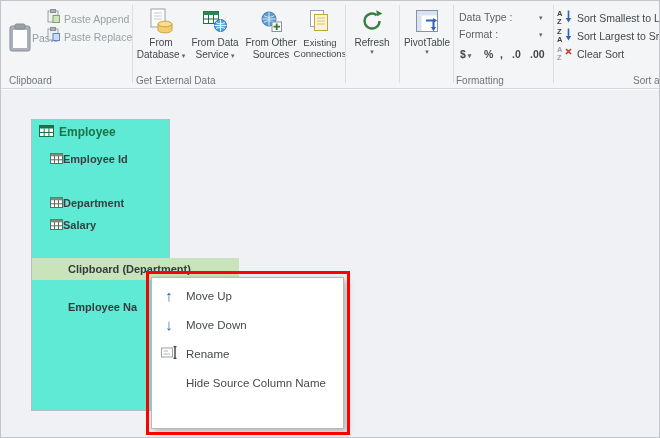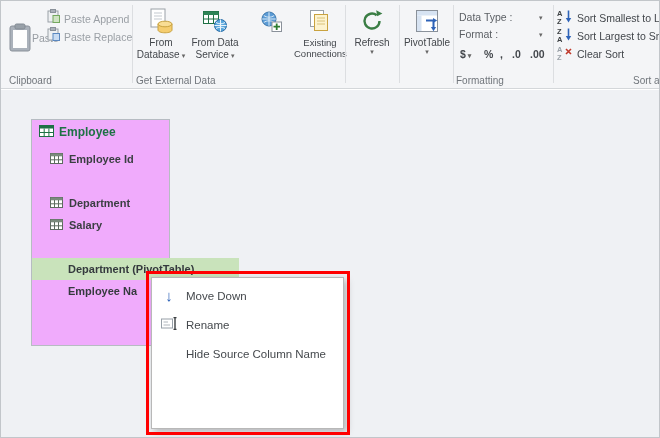--- a/index.html
+++ b/index.html
@@ -9,43 +9,43 @@
   
   .ribbon{position:absolute;left:0;top:0;width:660px;height:88px;background:#f4f5f7;border-bottom:1px solid #d4d7da}
   .sep{position:absolute;top:4px;height:78px;width:1px;background:#dcdee1}
   .grp-label{position:absolute;top:74px;font-size:10px;color:#70757b;text-align:left;white-space:nowrap}
 
   .paste-btn{position:absolute;left:7px;top:5px;width:36px;height:64px;display:flex;flex-direction:row;align-items:center;font-size:10.5px;color:#989da3}
   .paste-btn .ic{height:34px;display:flex;align-items:center}
 
   .smallbtn{position:absolute;left:46px;width:84px;height:17px;display:flex;align-items:flex-end;gap:4px;font-size:10.5px;color:#9ba0a6;white-space:nowrap}
 
-  .bigbtn{position:absolute;top:6px;height:64px;display:flex;flex-direction:column;font-size:10px;color:#43474c;text-align:center;line-height:1.2}
+  .bigbtn{position:absolute;top:6px;height:64px;display:flex;flex-direction:column;align-items:center;font-size:10px;color:#43474c;text-align:center;line-height:1.2}
   .bigbtn .ic{height:28px;display:flex;align-items:center;justify-content:center;margin-bottom:2px}
   .chev::after{content:"▾";font-size:7px;color:#666;margin-left:2px}
   .chev-under::after{content:"▾";font-size:7px;color:#666;display:block;line-height:6px}
 
   .fmtlabel{position:absolute;font-size:10.5px;color:#5b5f64;white-space:nowrap}
   .fmt-chev{position:absolute;font-size:7px;color:#666}
   .numbtn{position:absolute;top:44px;height:17px;display:flex;align-items:center;font-size:10.5px;font-weight:bold;color:#43474c;padding:0 3px}
 
   .sortbtn{position:absolute;left:556px;width:104px;height:17px;display:flex;align-items:center;gap:4px;font-size:10.5px;color:#43474c;white-space:nowrap;overflow:hidden}
 
   
   .main{position:absolute;left:0;top:89px;width:660px;height:349px;background:#eff1f4}
-  .card{position:absolute;left:30px;top:29px;width:139px;height:227px;background:#f0abfc;border:1px solid #b6bcc2}
+  .card{position:absolute;left:30px;top:29px;width:139px;height:292px;background:#5eead4;border:1px solid #b6bcc2}
   .card-header{display:flex;align-items:center;gap:5px;height:24px;padding-left:7px}
   .card-title{font-size:12px;font-weight:bold;color:#1e7145}
-  .frow{position:absolute;left:0;width:138px;height:22px;display:flex;align-items:center;gap:6px;font-size:11px;font-weight:bold;color:#3a3e42;padding-left:18px;white-space:nowrap}
+  .frow{position:absolute;left:0;width:138px;height:22px;display:flex;align-items:center;font-size:11px;font-weight:bold;color:#3a3e42;padding-left:18px;white-space:nowrap}
   .f0{top:28px}.f1{top:50px}.f2{top:72px}.f3{top:94px}
   .fh{top:116px;padding-left:5px;gap:4px}
   .g-tri::before{content:"◢";color:#3c3c3c;font-size:8px}
   .hrow{position:absolute;height:22px;display:flex;align-items:center;font-size:11px;font-weight:bold;color:#353a3e;padding-left:36px;white-space:nowrap}
   .hrow.sel{left:0;top:138px;width:207px;background:#c9e3bb}
-  .hrow.plain{left:0;top:160px;width:138px}
+  .hrow.plain{left:0;top:176px;width:138px}
 
   
   .menu{position:absolute;left:150px;top:187px;width:193px;height:152px;background:#fff;border:1px solid #b8b8b8;box-shadow:3px 3px 7px rgba(0,0,0,.25);padding-top:3px;z-index:4}
   .mi{height:29px;display:flex;align-items:center;font-size:11.5px;color:#45494d;white-space:nowrap}
   .mic{width:34px;display:flex;justify-content:center;align-items:center;flex:none}
   .g-up::before{content:"↑";color:#2e63b8;font-size:15px;font-weight:bold}
   .g-down::before{content:"↓";color:#2e63b8;font-size:15px;font-weight:bold}
   .redbox{position:absolute;left:145px;top:181px;width:204px;height:164px;border:3px solid #ff0000;z-index:5;pointer-events:none}
 </style>
 </head>
@@ -117,20 +117,21 @@
 
     <div class="bigbtn" style="left:243px;width:54px">
       <span class="ic">
         <svg width="24" height="24" viewBox="0 0 24 24">
             <circle cx="10" cy="10" r="7" fill="#5b9bd5" stroke="#3a76ab"></circle>
             <path d="M3.2 10h13.6M10 3.2v13.6M4.8 6.5c3 2.2 7.4 2.2 10.4 0M4.8 13.5c3-2.2 7.4-2.2 10.4 0" stroke="#dcebf7" fill="none"></path>
             <rect x="13" y="13" width="9.5" height="9.5" fill="#fff" stroke="#8a919a"></rect>
             <path d="M17.7 14.5v6.5M14.5 17.7h6.5" stroke="#2e7d32" stroke-width="1.8"></path>
           </svg>
       </span>
+      <span>From Other Sources</span>
     </div>
 
     <div class="bigbtn" style="left:293px;width:52px;font-size:9.5px">
       <span class="ic">
         <svg width="22" height="24" viewBox="0 0 22 24">
             <rect x="1.5" y="1.5" width="13" height="16" fill="#fff" stroke="#9aa1a8"></rect>
             <rect x="5.5" y="5.5" width="13" height="16" fill="#fdf3cf" stroke="#c9a23f"></rect>
             <line x1="8" y1="9" x2="16" y2="9" stroke="#d9c27a"></line>
             <line x1="8" y1="12" x2="16" y2="12" stroke="#d9c27a"></line>
             <line x1="8" y1="15" x2="16" y2="15" stroke="#d9c27a"></line>
@@ -266,28 +267,34 @@
               <rect x="0.5" y="0.5" width="12" height="2.8" fill="#7a8a7d"></rect>
               <line x1="4.5" y1="3" x2="4.5" y2="10.5" stroke="#5d6b60"></line>
               <line x1="8.5" y1="3" x2="8.5" y2="10.5" stroke="#5d6b60"></line>
               <line x1="0.5" y1="6.8" x2="12.5" y2="6.8" stroke="#5d6b60"></line>
             </svg></span>
         <span>Salary</span>
       </div>
 
 
       <div class="hrow sel">
-        <span>Department (PivotTable)</span>
+        <span>Clipboard (Department)</span>
       </div>
       <div class="hrow plain">
         <span>Employee Na</span>
       </div>
     </div>
 
     <div class="menu">
+      <div class="mi">
+        <span class="mic">
+            <span class="g-up"></span>
+          </span>
+        <span>Move Up</span>
+      </div>
       <div class="mi">
         <span class="mic">
             <span class="g-down"></span>
           </span>
         <span>Move Down</span>
       </div>
       <div class="mi">
         <span class="mic">
             <span><svg width="17" height="13" viewBox="0 0 17 13">
                 <rect x="0.5" y="2" width="11" height="9" fill="#fff" stroke="#98a0a8"></rect>

